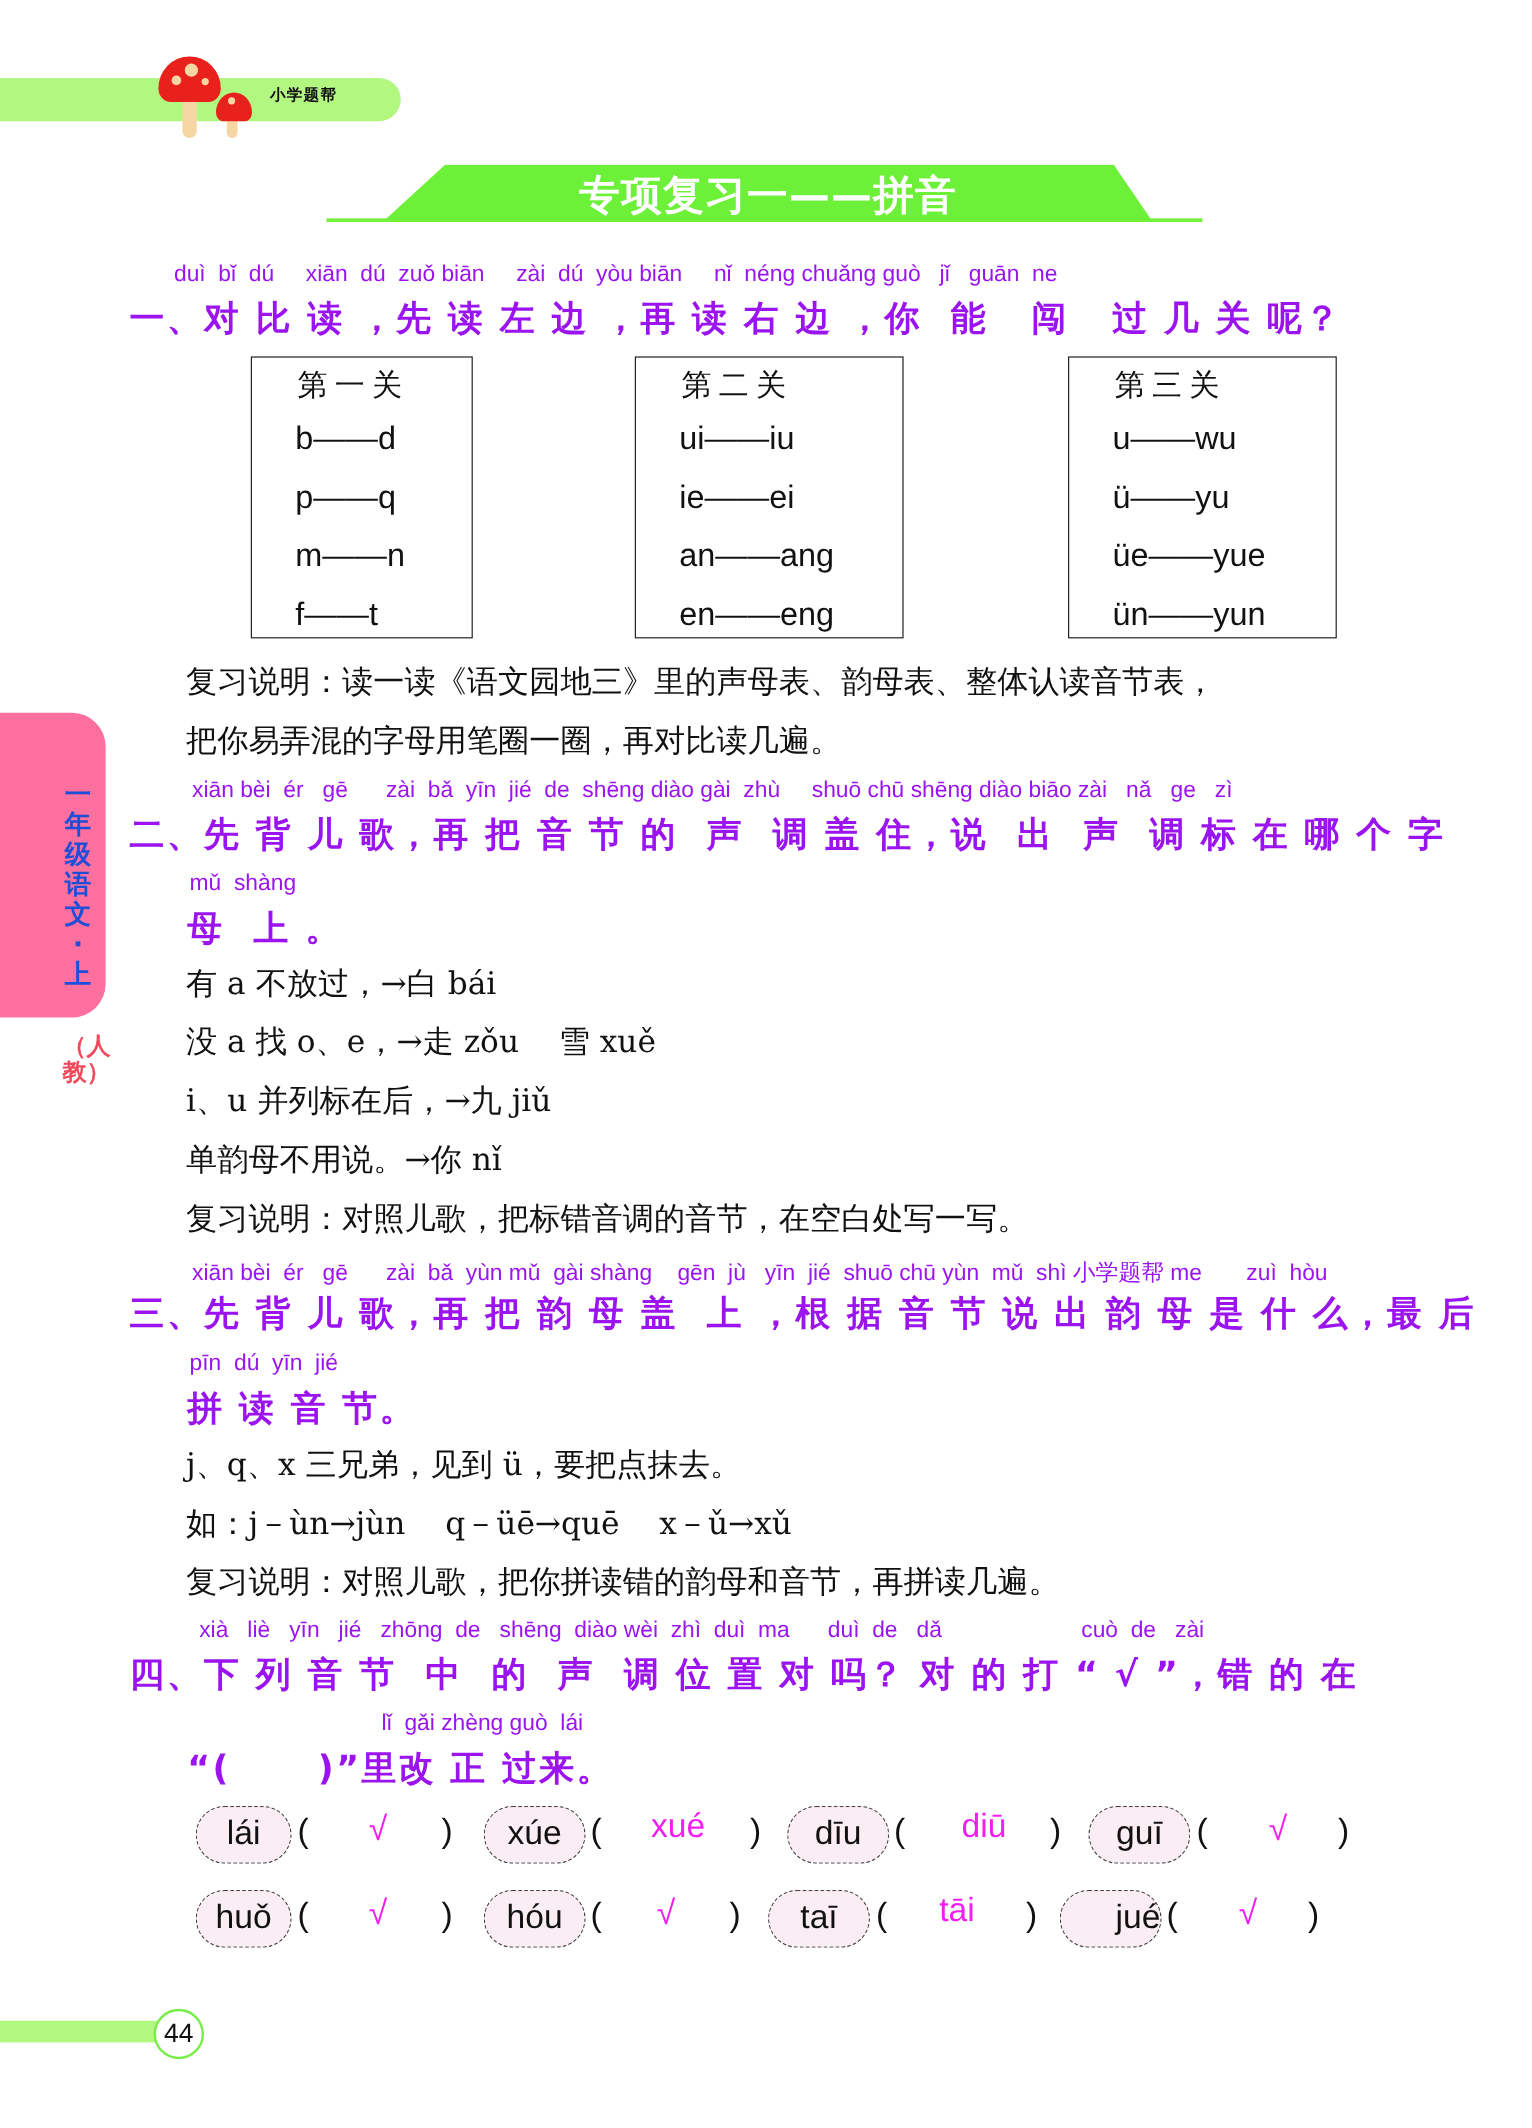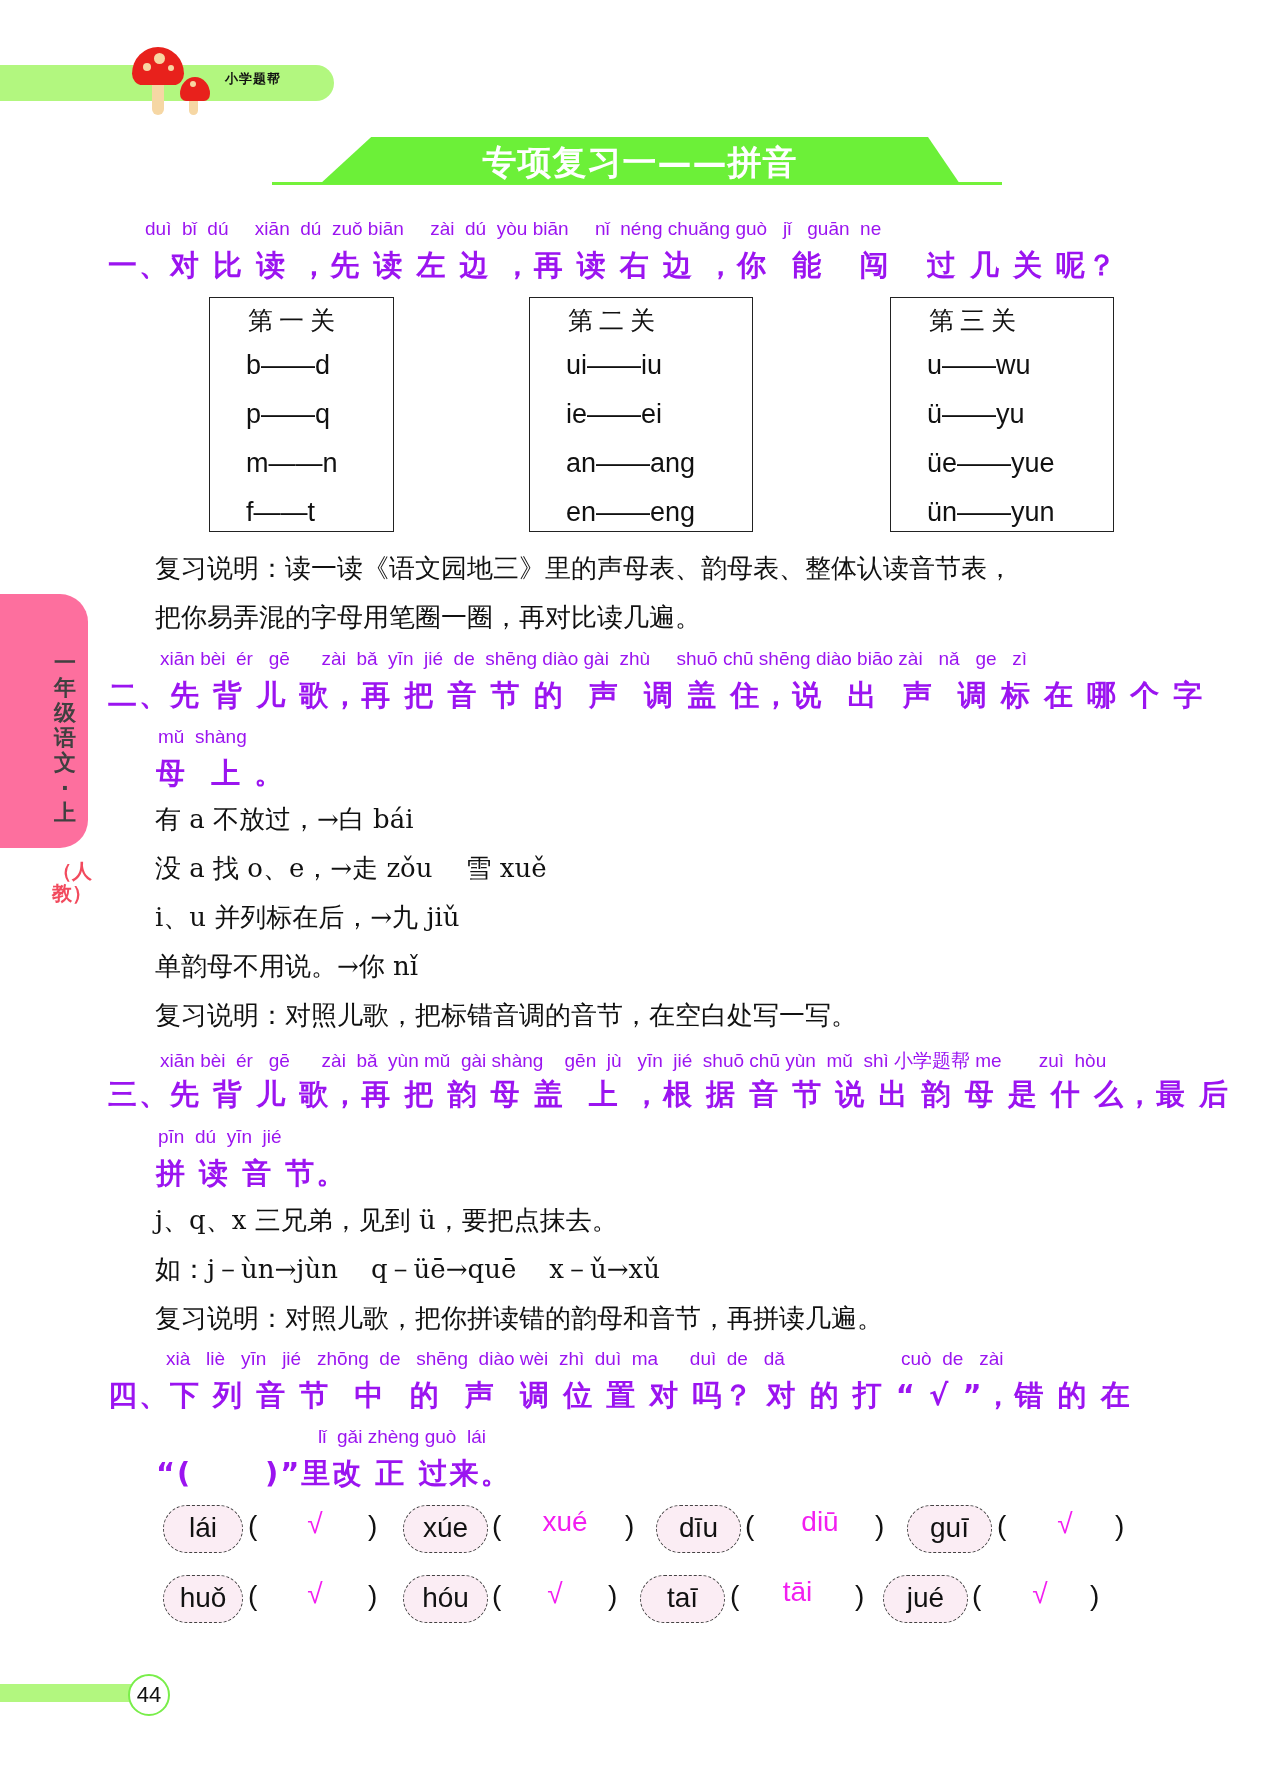--- a/index.html
+++ b/index.html
@@ -17,21 +17,21 @@
   .mush-dot { position: absolute; background: #f8d6a2; border-radius: 50%; }
 
   
   .title-line { left: 272px; top: 182px; width: 730px; height: 3px; background: #74f23a; }
   .title-banner { left: 320px; top: 137px; width: 640px; height: 47px; background: #6cf038;
                   clip-path: polygon(8% 0, 95% 0, 100% 100%, 0% 100%); }
   .title-text { left: 320px; top: 140px; width: 640px; text-align: center; font-size: 34px; color: #fff; font-weight: bold; letter-spacing: 1px; }
 
   
   .side-tab { left: 0; top: 594px; width: 88px; height: 254px; background: #fd6f9e; border-radius: 0 28px 28px 0; }
-  .side-tab-text { left: 50px; top: 650px; width: 30px; font-size: 22px; color: #404040; font-weight: bold; line-height: 25px; text-align: center; }
+  .side-tab-text { left: 50px; top: 650px; width: 30px; font-size: 22px; color: #1d4ed8; font-weight: bold; line-height: 25px; text-align: center; }
   .side-edition { left: 52px; top: 860px; width: 26px; font-size: 20px; color: #f24a5d; font-weight: bold; line-height: 22px; text-align: center; }
 
   
   .pinyin { font-family: "Liberation Sans", sans-serif; font-size: 19px; color: #9b14f0; white-space: pre; }
   .qhead { font-size: 29px; color: #9b14f0; font-weight: bold; white-space: pre; letter-spacing: 2px; }
   .body-line { font-family: "DejaVu Serif", serif; font-size: 26px; color: #111; white-space: pre; }
 
   
   .level-box { position: absolute; border: 1.5px solid #222; background: #fff; }
   .level-title { position: absolute; font-family: "DejaVu Serif", serif; font-size: 25px; letter-spacing: 6px; }
@@ -155,19 +155,19 @@
 <div class="cloud" style="left:403px;top:1575px;width:85px;">hóu</div>
 <div class="paren" style="left:492px;top:1580px;">(</div>
 <div class="answer" style="left:510px;top:1578px;width:90px;">√</div>
 <div class="paren" style="left:608px;top:1580px;">)</div>
 
 <div class="cloud" style="left:640px;top:1575px;width:85px;">taī</div>
 <div class="paren" style="left:730px;top:1580px;">(</div>
 <div class="answer" style="left:750px;top:1576px;width:95px;">tāi</div>
 <div class="paren" style="left:855px;top:1580px;">)</div>
 
-<div class="cloud" style="left:883px;top:1575px;width:85px;">jué</div>
+<div class="cloud" style="left:883px;top:1575px;width:85px;text-align:right;">jué</div>
 <div class="paren" style="left:972px;top:1580px;">(</div>
 <div class="answer" style="left:995px;top:1578px;width:90px;">√</div>
 <div class="paren" style="left:1090px;top:1580px;">)</div>
 
 <div class="abs footer-bar"></div>
 <div class="abs page-circle">44</div>
 
 </body></html>

